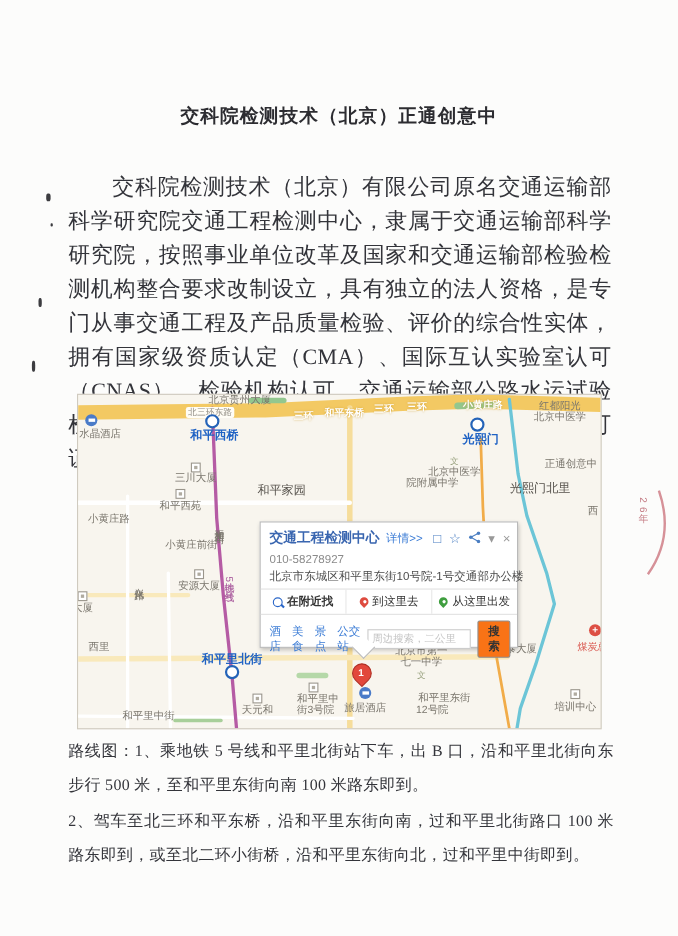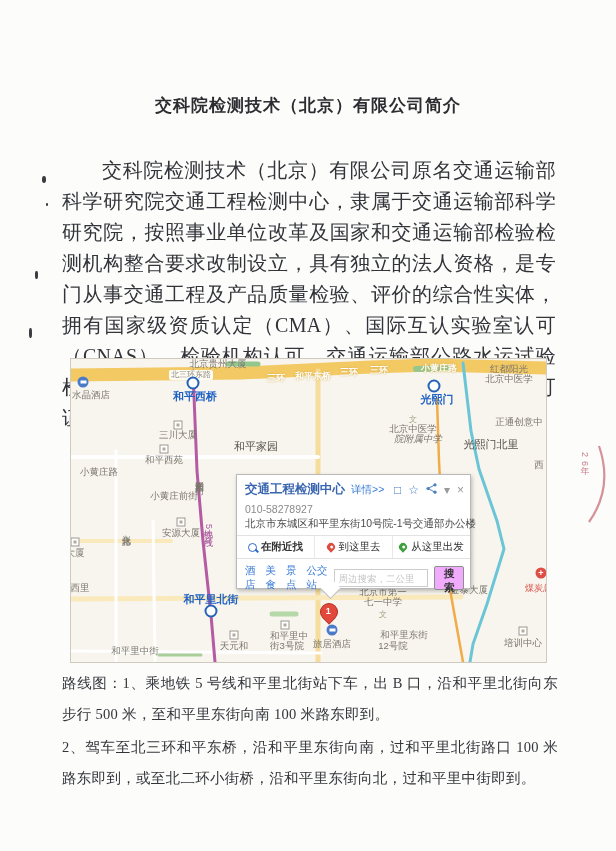--- a/index.html
+++ b/index.html
@@ -65,27 +65,27 @@
   .mag{width:7px;height:7px;border:1.5px solid #2a66c8;border-radius:50%;position:relative;display:inline-block;}
   .mag::after{content:"";position:absolute;left:6px;top:6px;width:4px;height:1.5px;background:#2a66c8;transform:rotate(45deg);}
   .tpin{width:8px;height:8px;border-radius:50% 50% 50% 0;transform:rotate(-45deg);display:inline-block;position:relative;}
   .tpin::after{content:"";position:absolute;left:2.5px;top:2.5px;width:3px;height:3px;background:#fff;border-radius:50%;}
   .tpin.red{background:#de4b3f;} .tpin.green{background:#3f9e3f;}
   .pp-bottom{display:flex;align-items:center;padding:5px 6px 0 8px;gap:6px;}
   .pp-cats{display:flex;gap:6px;font-size:10.5px;color:#3a7bd5;}
   .pp-cats span{cursor:pointer;}
   .pp-input{width:86px;height:16px;border:1px solid #ccc;font-size:9.5px;padding:0 3px;color:#444;}
   .pp-input::placeholder{color:#c4c4c4;}
-  .pp-search{height:24px;border:1px solid #8f8f8f;background:#f0abfc;font-size:10.5px;
+  .pp-search{height:34px;border:1px solid #8f8f8f;background:#f97316;font-size:10.5px;
              font-weight:bold;color:#333;padding:0 6px;cursor:pointer;border-radius:2px;}
 </style>
 </head>
 <body>
 
-<div class="doc-title">交科院检测技术（北京）有限公司简介</div>
+<div class="doc-title">交科院检测技术（北京）正通创意中</div>
 
 <div class="doc-para">交科院检测技术（北京）有限公司原名交通运输部科学研究院交通工程检测中心，隶属于交通运输部科学研究院，按照事业单位改革及国家和交通运输部检验检测机构整合要求改制设立，具有独立的法人资格，是专门从事交通工程及产品质量检验、评价的综合性实体，拥有国家级资质认定（CMA）、国际互认实验室认可（CNAS）、检验机构认可、交通运输部公路水运试验检测机构交通工程专项资质，是全国工业产品生产许可证办公室授权的 （桥梁支座）检验机构。</div>
 
 <div id="map">
   <svg id="roads" width="475" height="303">
       <polyline points="0,16 170,14 300,8 360,6 475,9" fill="none" stroke="#f3c963" stroke-width="13" stroke-linecap="round"></polyline>
       <polyline points="247,12 247,303" fill="none" stroke="#f6dd9b" stroke-width="5" stroke-linecap="round"></polyline>
       <polyline points="0,98 247,98" fill="none" stroke="#ffffff" stroke-width="4" stroke-linecap="round"></polyline>
       <polyline points="0,182 100,182" fill="none" stroke="#f9e9bb" stroke-width="4" stroke-linecap="round"></polyline>
       <polyline points="0,240 390,238" fill="none" stroke="#f9e9bb" stroke-width="5" stroke-linecap="round"></polyline>
@@ -122,24 +122,24 @@
       <div class="mi mi-bld" style="left: 93px; top: 90px;"></div>
       <div class="lb lb-p" style="left: 93px; top: 101px;">和平西苑</div>
       <div class="lb lb-v" style="left: 128px; top: 118px;">和平里西街</div>
       <div class="lb lb-p" style="left: 28px; top: 113px;">小黄庄路</div>
       <div class="lb lb-p" style="left: 103px; top: 137px;">小黄庄前街</div>
       <div class="lb lb-v" style="left: 55px; top: 170px;">兴化路</div>
       <div class="mi mi-bld" style="left: 110px; top: 163px;"></div>
       <div class="lb lb-p" style="left: 110px; top: 174px;">安源大厦</div>
       <div class="mi mi-bld" style="left: 4px; top: 183px;"></div>
       <div class="lb lb-p" style="left: 4px; top: 194px;">大厦</div>
-      <div class="lb lb-p" style="left: 9px; top: 229px;">西里</div>
+      <div class="lb lb-p" style="left: 19px; top: 229px;">西里</div>
       <div class="lb lb-sc" style="left: 342px; top: 60px;">文</div>
       <div class="lb lb-p" style="left: 342px; top: 70px;">北京中医学</div>
-      <div class="lb lb-p" style="left: 347px; top: 80px; font-style: italic;">院附属中学</div>
+      <div class="lb lb-p" style="left: 322px; top: 80px;">院附属中学</div>
       <div class="lb lb-d" style="left: 420px; top: 85px;">光熙门北里</div>
       <div class="lb lb-p" style="left: 448px; top: 63px;">正通创意中</div>
       <div class="lb lb-p" style="left: 468px; top: 106px;">西</div>
       <div class="lb lb-vp" style="left: 137px; top: 168px;">地铁5号线</div>
       <div class="lb lb-m" style="left: 140px; top: 240px;">和平里北街</div>
       <div class="mi mi-metro" style="left: 140px; top: 252px;"></div>
       <div class="lb lb-p" style="left: 312px; top: 233px;">北京市第一</div>
       <div class="lb lb-p" style="left: 312px; top: 243px;">七一中学</div>
       <div class="lb lb-sc" style="left: 312px; top: 255px;">文</div>
       <div class="lb lb-p" style="left: 398px; top: 231px;">金泰大厦</div>

